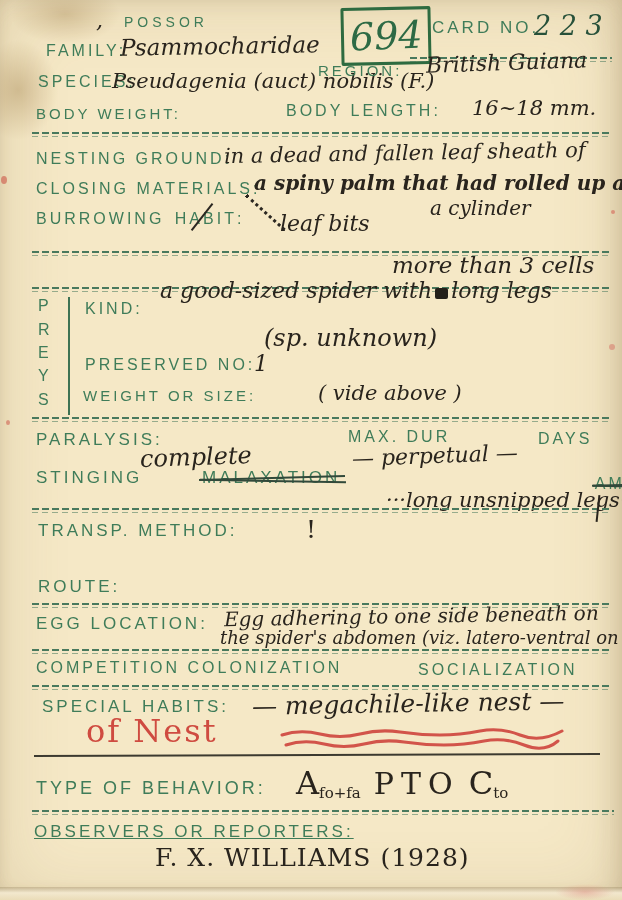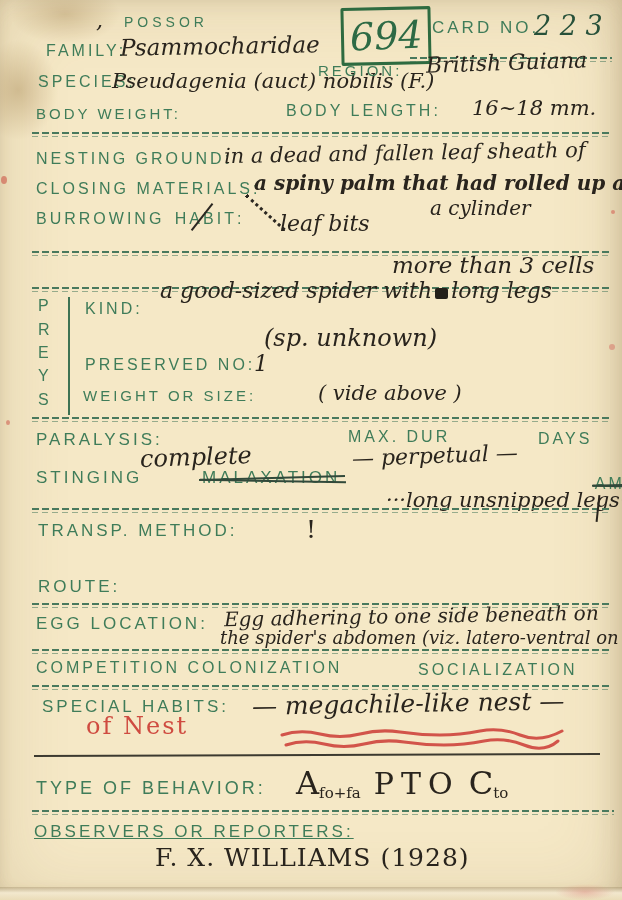--- a/index.html
+++ b/index.html
@@ -149,21 +149,21 @@
   <div class="abs rule faintdouble" style="left:32px;top:649px;width:580px;"></div>
 
   
   <span class="abs plabel" style="left:36px;top:659px;">COMPETITION COLONIZATION</span>
   <span class="abs plabel" style="left:418px;top:661px;">SOCIALIZATION</span>
   <div class="abs rule faintdouble" style="left:32px;top:685px;width:580px;"></div>
 
   
   <span class="abs plabel" style="left:42px;top:697px;font-size:17px;">SPECIAL HABITS:</span>
   <span class="abs hand" style="left:252px;top:689px;font-size:25px;transform:rotate(-1deg);">— megachile-like nest —</span>
-  <span class="abs hand red-ink" style="left:86px;top:712px;font-size:24px;font-style:normal;letter-spacing:2px;">of Nest</span>
+  <span class="abs hand red-ink" style="left:86px;top:712px;font-size:32px;font-style:normal;letter-spacing:2px;">of Nest</span>
   <svg class="abs" style="left:278px;top:726px;" width="290" height="28" viewBox="0 0 290 28">
     <path d="M4 9 Q 22 3 42 8 T 82 8 T 122 6 T 162 9 T 202 5 T 242 9 T 284 5" fill="none" stroke="#d2544a" stroke-width="3" stroke-linecap="round"></path>
     <path d="M8 19 Q 26 13 46 18 T 86 18 T 126 16 T 166 19 T 206 15 T 246 19 T 280 15" fill="none" stroke="#d2544a" stroke-width="3" stroke-linecap="round"></path>
   </svg>
   <div class="abs rule solid" style="left:34px;top:754px;width:566px;transform:rotate(-0.2deg);"></div>
 
   
   <span class="abs plabel" style="left:36px;top:778px;font-size:18px;">TYPE OF BEHAVIOR:</span>
   <div class="abs" style="left:296px;top:764px;font-family:'DejaVu Serif',serif;color:#29241d;">
     <span style="font-size:32px;">A</span><sub class="hsub">fo+fa</sub>

